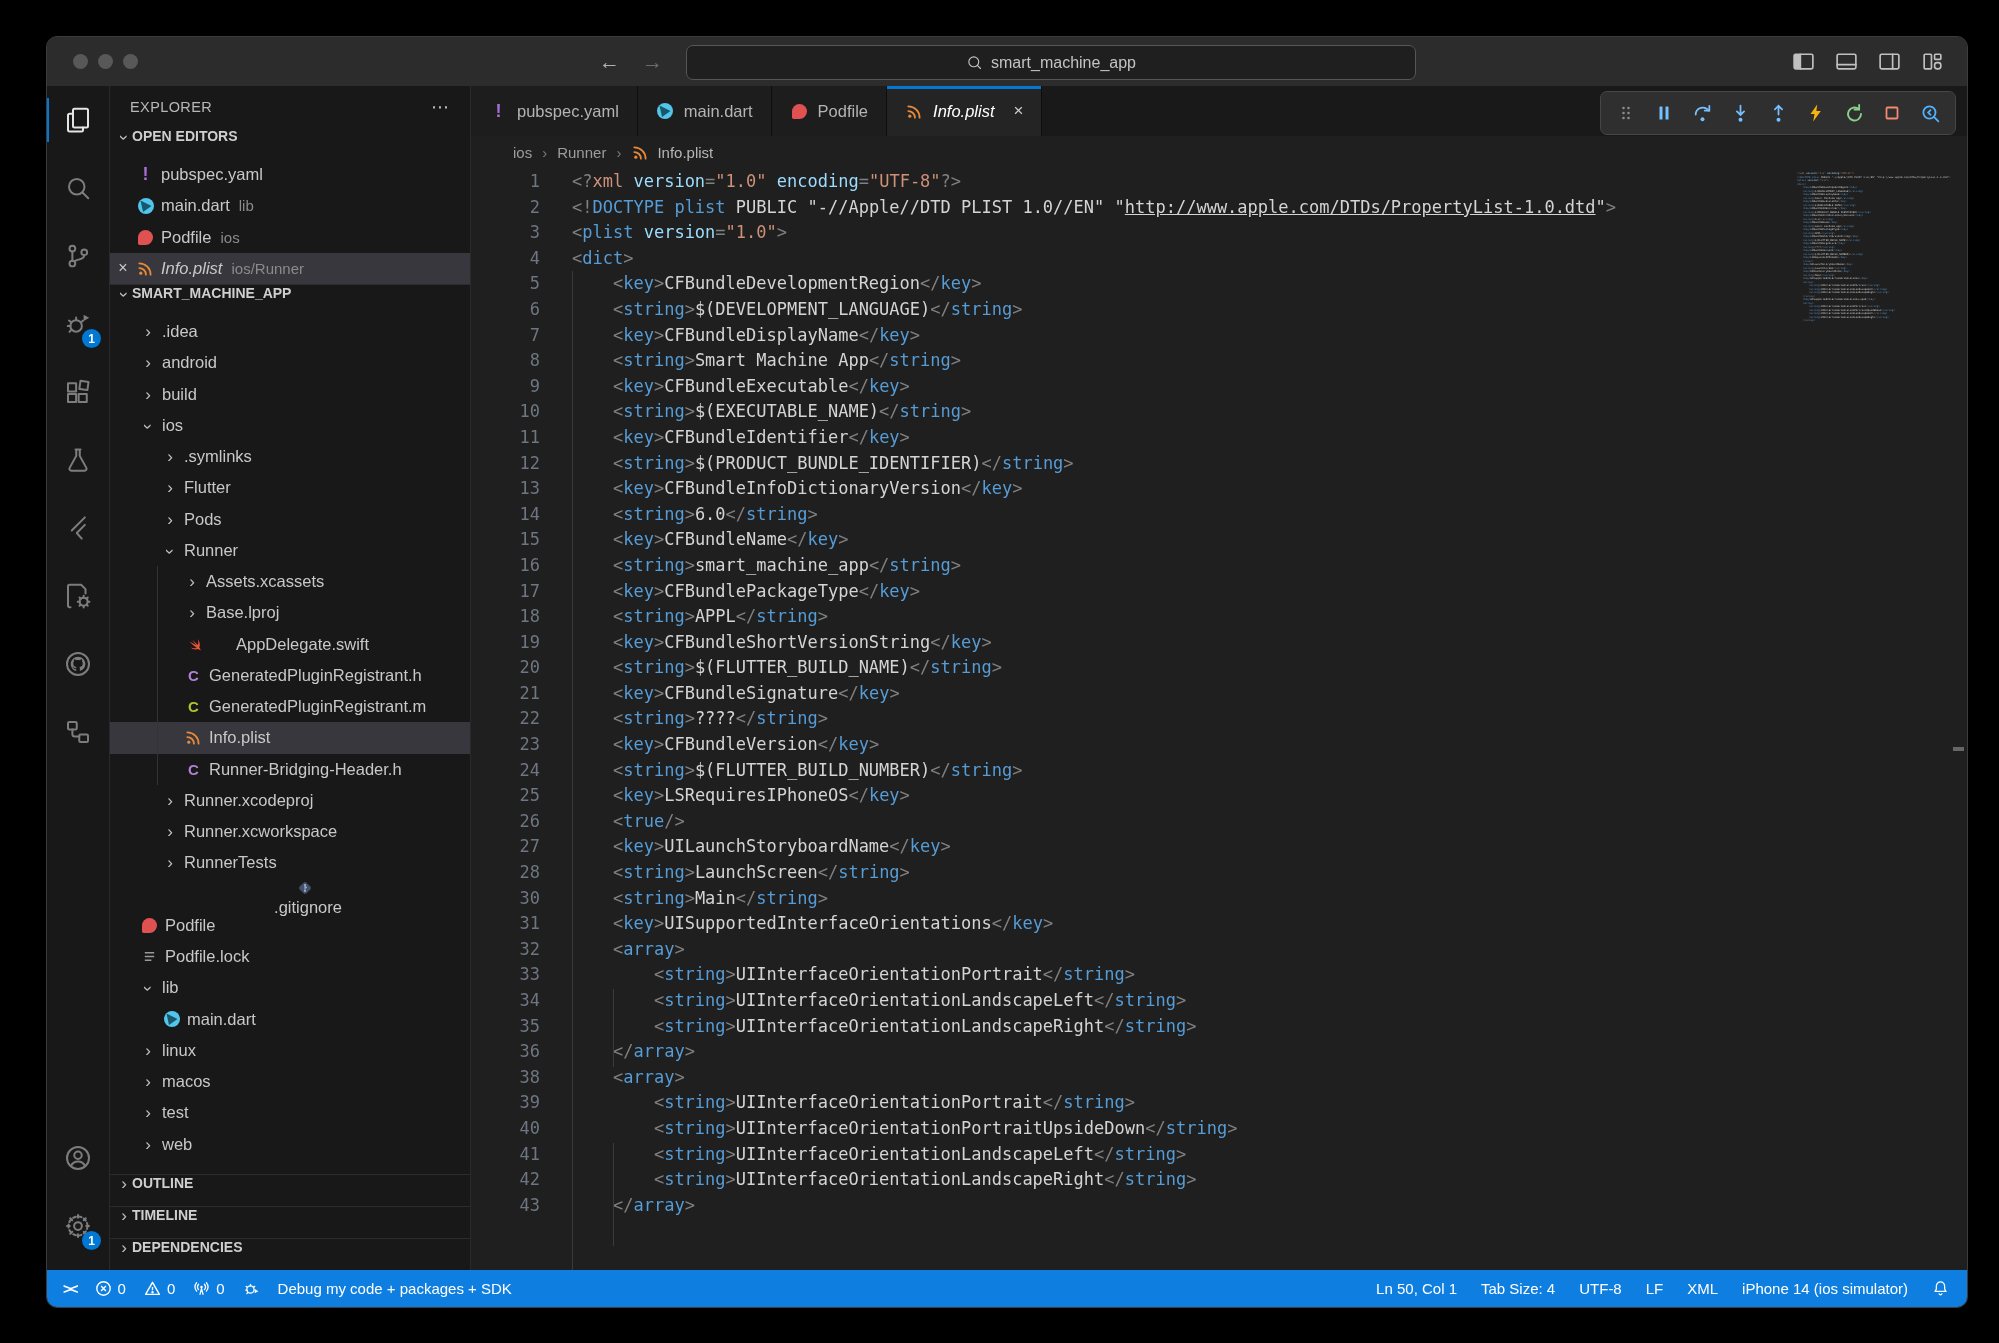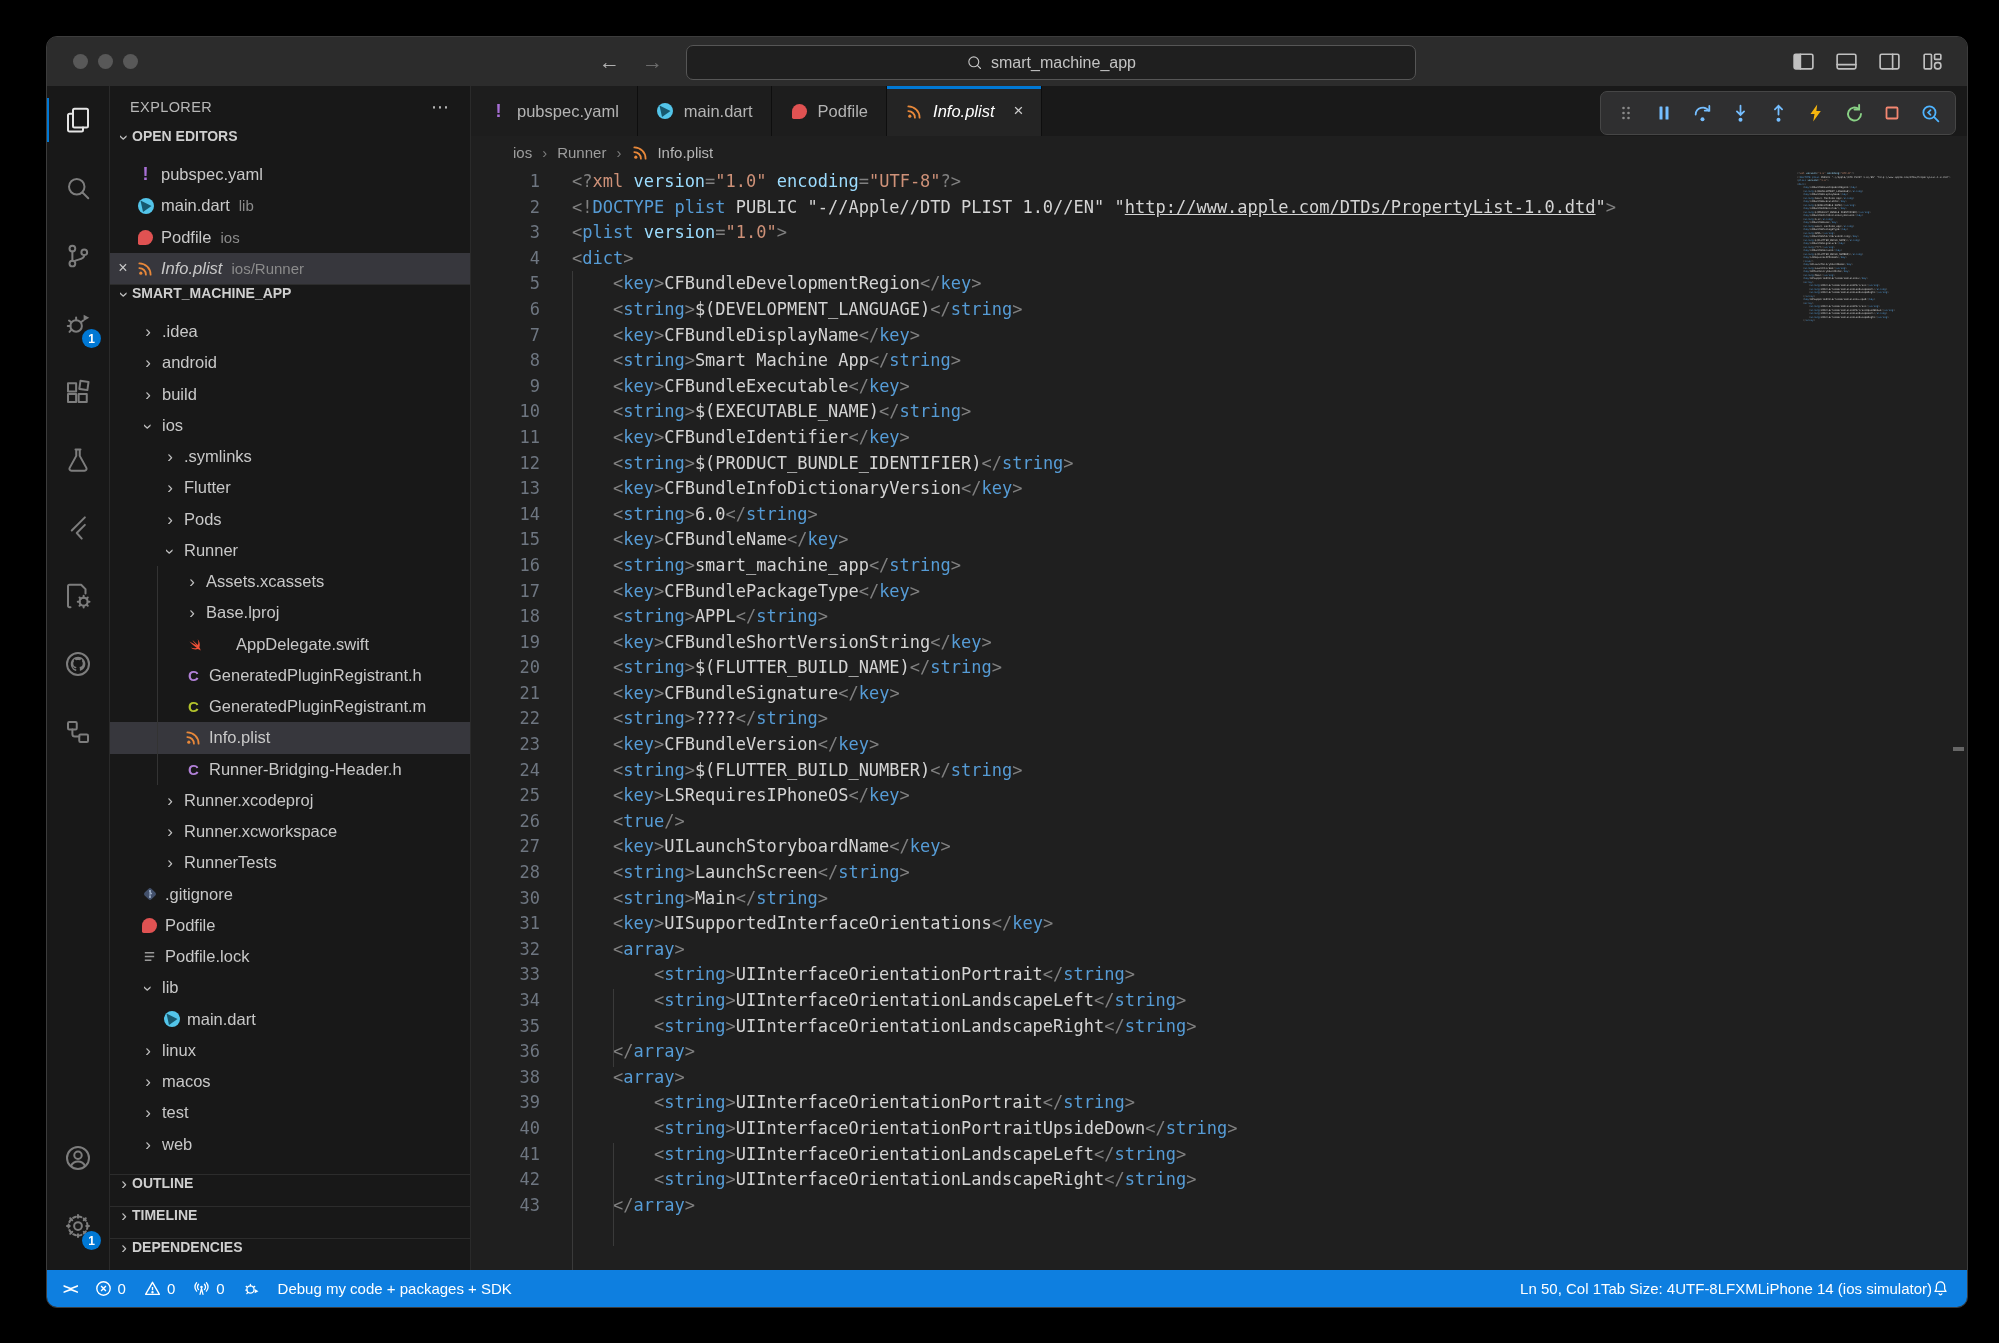--- a/index.html
+++ b/index.html
@@ -69,21 +69,21 @@
   .tk-t{color:#d4d4d4;} .tk-u{color:#d4d4d4;text-decoration:underline;}
   .guide{position:absolute;width:1px;border-left:1px solid #3a3a3a;}
   .g1{left:101px;top:102px;height:999px;} .g2a{left:142px;top:820px;height:78px;} .g2b{left:142px;top:974px;height:103px;}
   .minimap{position:absolute;top:3px;right:14px;width:156px;font-family:"DejaVu Sans Mono",monospace;
     font-size:2.5px;line-height:3.5px;opacity:.95;cursor:pointer;}
   .mm-line{white-space:pre;height:3.5px;overflow:hidden;}
   .overview-mark{position:absolute;right:3px;top:578px;width:11px;height:4px;background:rgba(160,160,160,.55);}
   
   .statusbar{height:37px;background:#0e7fe0;color:#fff;display:flex;align-items:center;font-size:15px;flex:0 0 auto;}
   .sb-left{display:flex;align-items:center;gap:18px;padding-left:16px;}
-  .sb-right{margin-left:auto;display:flex;align-items:center;padding-right:18px;}
+  .sb-right{margin-left:auto;display:flex;align-items:center;gap:24px;padding-right:18px;}
   .sb-item{display:flex;align-items:center;gap:6px;cursor:pointer;}
   .remote-glyph{font-weight:700;letter-spacing:-2px;font-size:15px;}
   svg{display:block;}
 </style>
 </head>
 <body>
 
 <div class="window">
 
   <div class="titlebar">
@@ -373,21 +373,21 @@
             <span class="lbl">Runner.xcodeproj</span>
           </div>
           <div class="row" style="padding-left: 52px;">
             <span class="chev">›</span>
             <span class="lbl">Runner.xcworkspace</span>
           </div>
           <div class="row" style="padding-left: 52px;">
             <span class="chev">›</span>
             <span class="lbl">RunnerTests</span>
           </div>
-          <div class="row" style="padding-left: 30px;">
+          <div class="row" style="padding-left: 30px; flex-direction: column;">
             <span class="fic">
               <svg width="16" height="16" viewBox="0 0 16 16">
                 <rect x="3.2" y="3.2" width="9.6" height="9.6" rx="2" transform="rotate(45 8 8)" fill="#42506b"></rect>
                 <path d="M8 4.5v7M8 6.2l1.8 1.8" stroke="#9fb0c8" stroke-width="1.1"></path>
                 <circle cx="8" cy="5" r="1" fill="#9fb0c8"></circle>
                 <circle cx="8" cy="11" r="1" fill="#9fb0c8"></circle>
               </svg>
             </span>
             <span class="lbl">.gitignore</span>
           </div>

